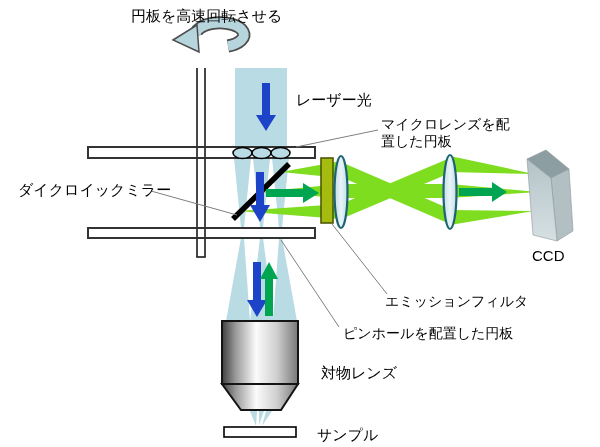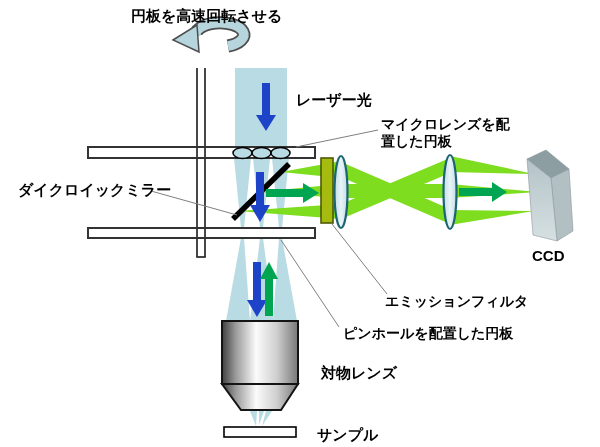--- a/index.html
+++ b/index.html
@@ -1,16 +1,16 @@
 <!DOCTYPE html>
 <html><head>
 <meta charset="utf-8">
 <style>
   html,body{margin:0;padding:0;background:#fff;}
-  #stage{width:600px;height:447px;position:relative;background:#fff;overflow:hidden;font-weight:bold;}
+  #stage{width:600px;height:447px;position:relative;background:#fff;overflow:hidden;}
   svg{display:block;}
   text{font-family:"Liberation Sans","DejaVu Sans",sans-serif;fill:#000;}
   .lbl{font-size:15px;}
   .lbl-sm{font-size:14px;}
 </style>
 </head>
 <body>
 
 <div id="stage">
 <svg width="600" height="447" viewBox="0 0 600 447" xmlns="http://www.w3.org/2000/svg">

